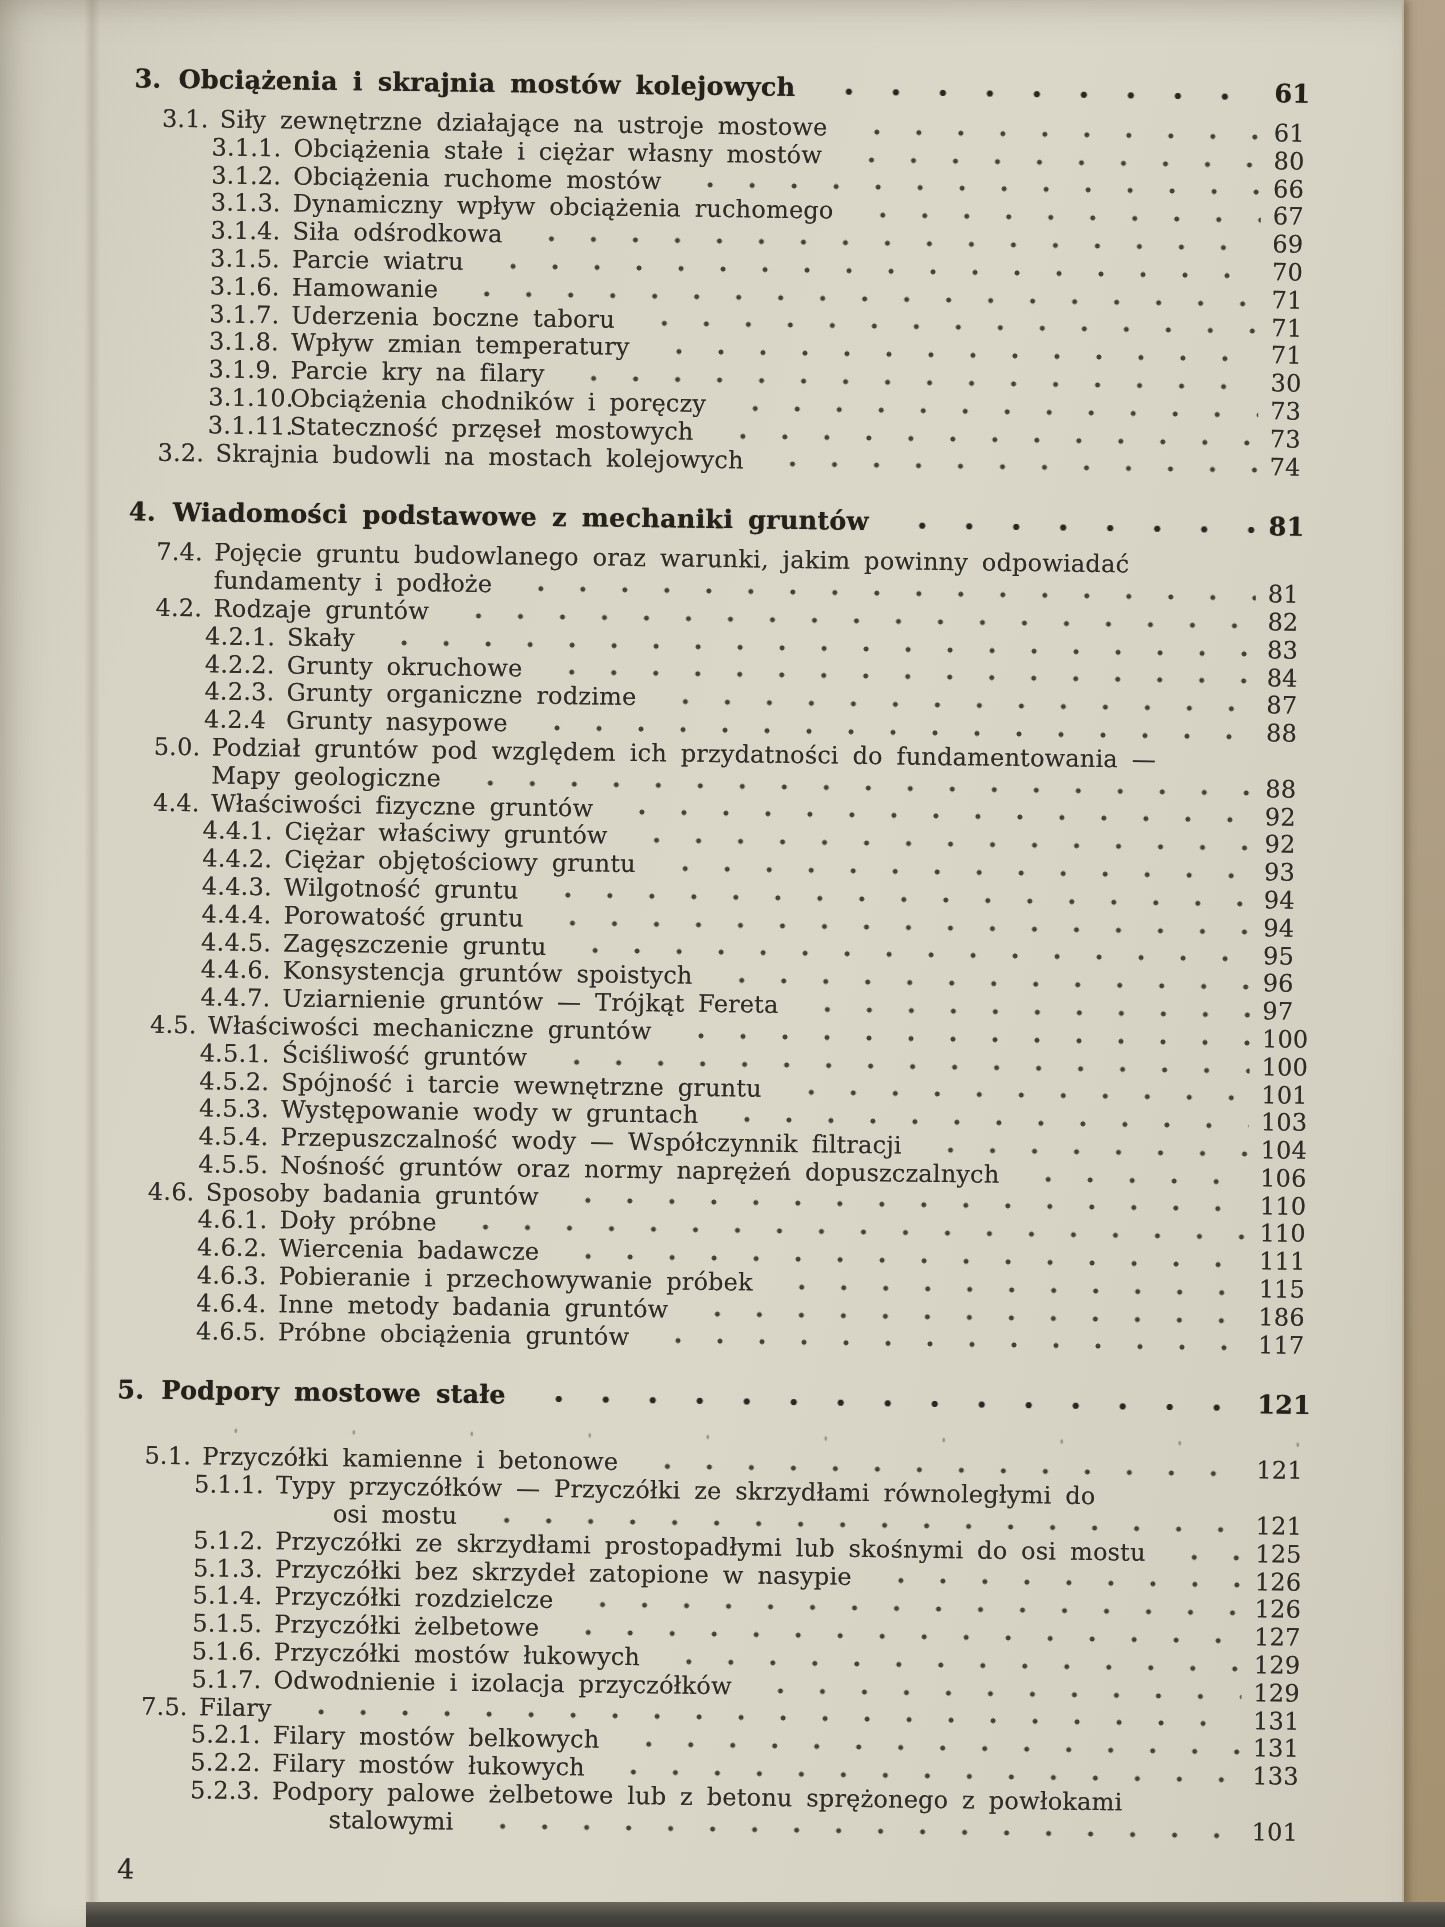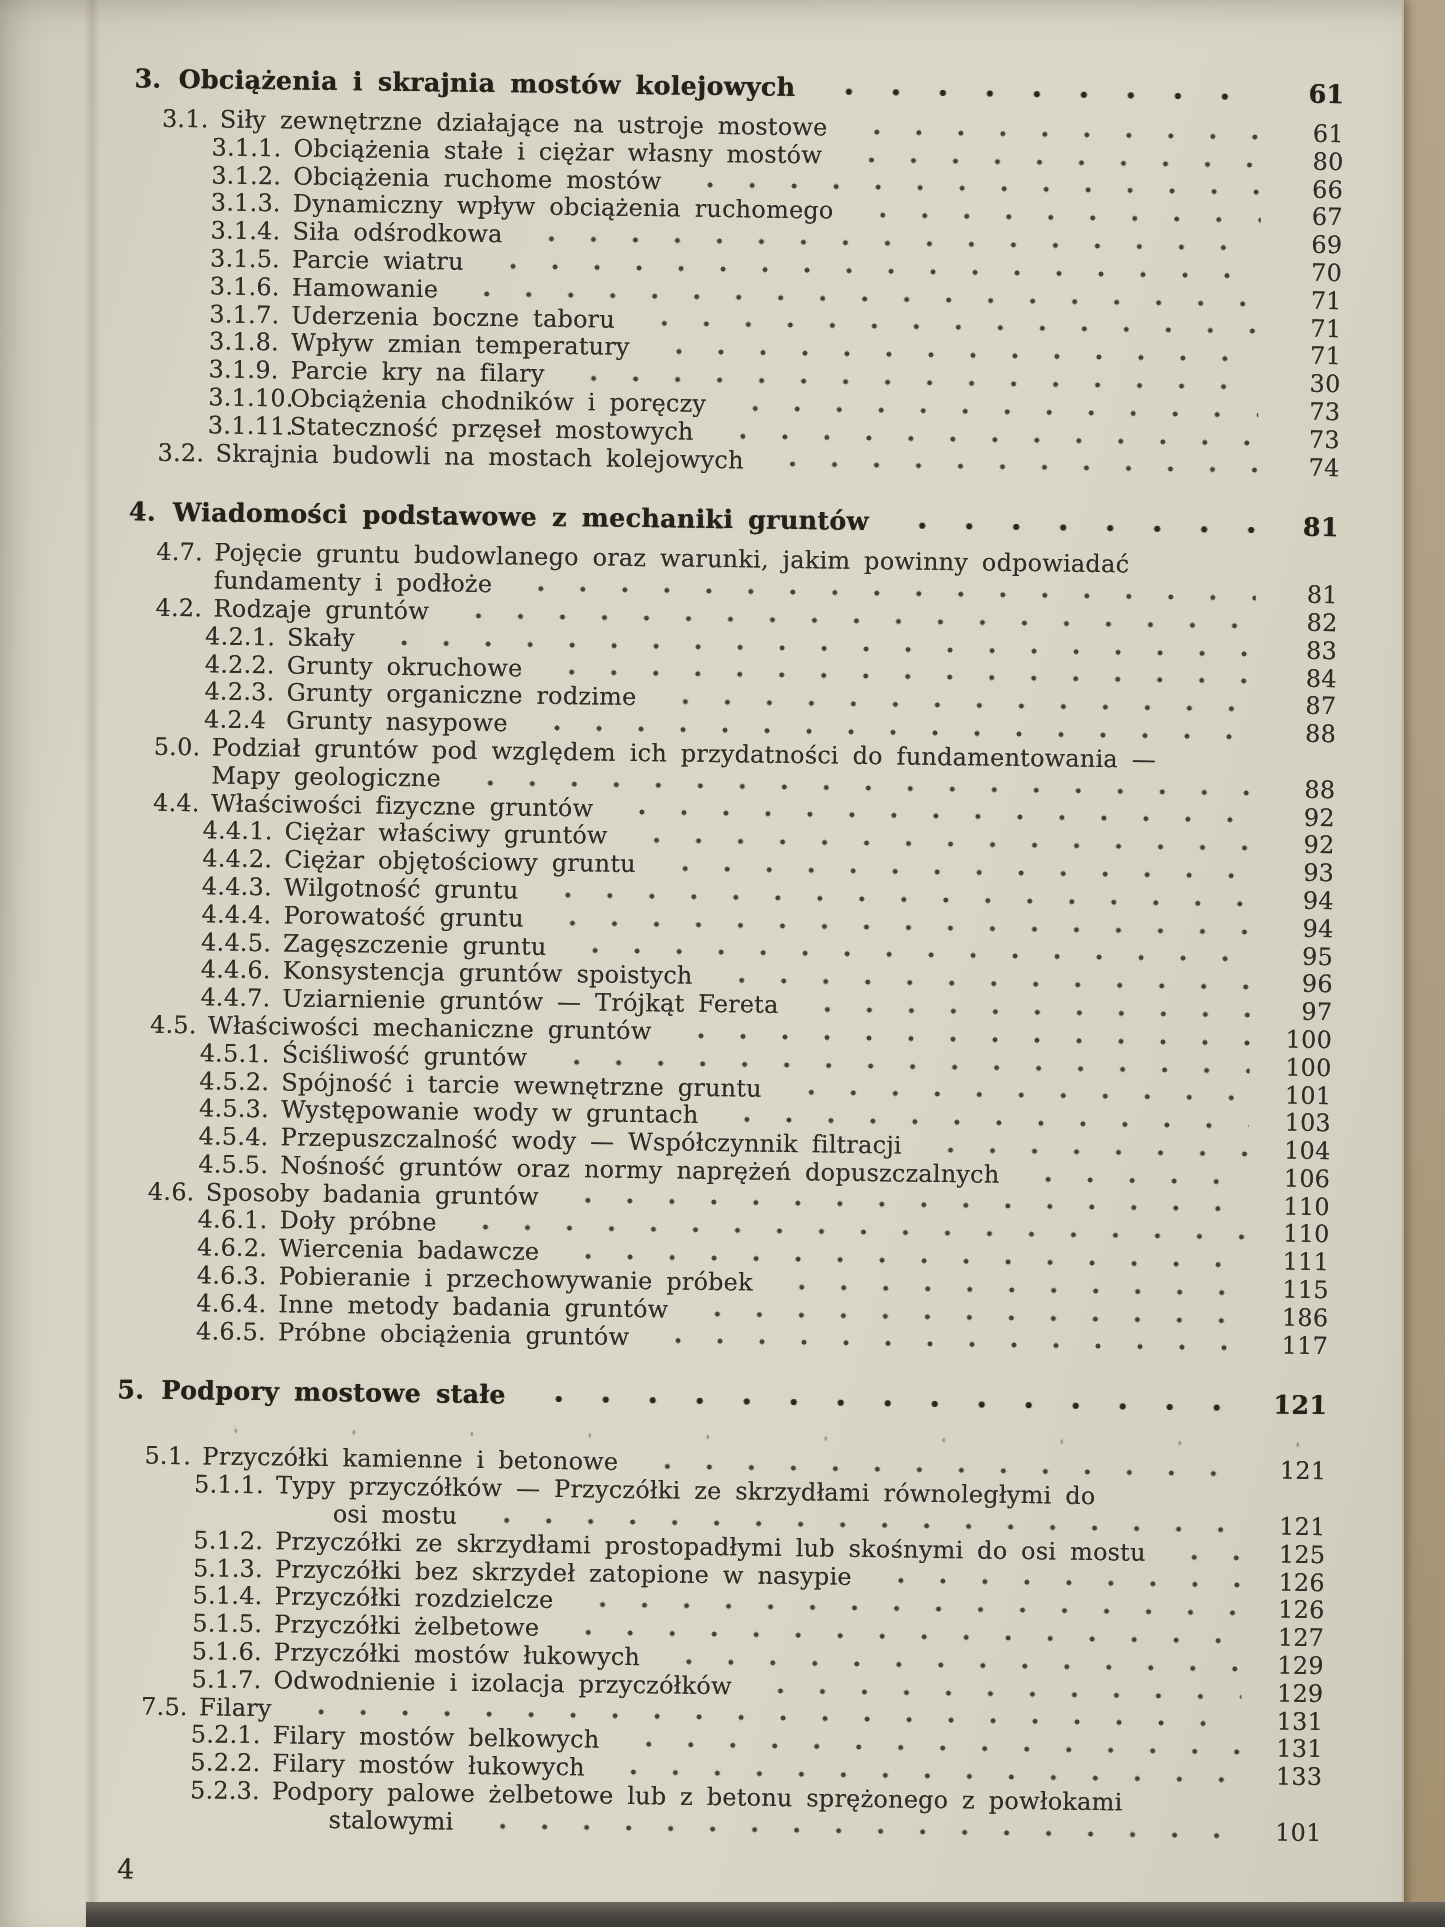--- a/index.html
+++ b/index.html
@@ -49,21 +49,21 @@
   .dots{
     flex:1 1 auto;min-width:14px;align-self:stretch;margin:0 12px 0 20px;
     background-image:radial-gradient(circle,rgba(48,45,38,.88) 2.1px,rgba(48,45,38,0) 2.9px);
     background-size:42px 6px;background-repeat:repeat-x;
     background-position:8px calc(100% - 8px);
   }
   .heading .dots{
     background-image:radial-gradient(circle,rgba(32,30,24,.95) 2.7px,rgba(32,30,24,0) 3.5px);
     background-size:47px 8px;background-position:10px calc(100% - 7px);
   }
-  .pg{flex:none;width:70px;text-align:right;}
+  .pg{flex:none;width:70px;text-align:left;}
   .artifacts{height:24px;margin:4px 0 2px 60px;width:1150px;opacity:.5;
     background-image:radial-gradient(ellipse 2.5px 4px,rgba(52,48,40,.8) 40%,transparent 70%);
     background-size:118px 10px;background-repeat:repeat-x;background-position:0 8px;}
   .folio{margin:22px 0 0 6px;font-size:27px;line-height:30px;color:#2b2923;
     text-shadow:0 0 .7px rgba(35,33,27,.6);}
 </style>
 </head>
 <body>
 
 <div class="page">
@@ -157,21 +157,21 @@
           </div>
         </div>
         <div class="section">
           <div class="row heading">
             <span class="num h-num">4.</span>
             <span class="title">Wiadomości podstawowe z mechaniki gruntów</span>
             <span class="dots"></span>
             <span class="pg">81</span>
           </div>
           <div class="row l1 ml1">
-            <span class="num">4.7.</span>
+            <span class="num">7.4.</span>
             <span class="title">Pojęcie gruntu budowlanego oraz warunki, jakim powinny odpowiadać</span>
           </div>
           <div class="row cont1">
             <span class="title">fundamenty i podłoże</span>
             <span class="dots"></span>
             <span class="pg">81</span>
           </div>
           <div class="row l1 ml1">
             <span class="num">4.2.</span>
             <span class="title">Rodzaje gruntów</span>

